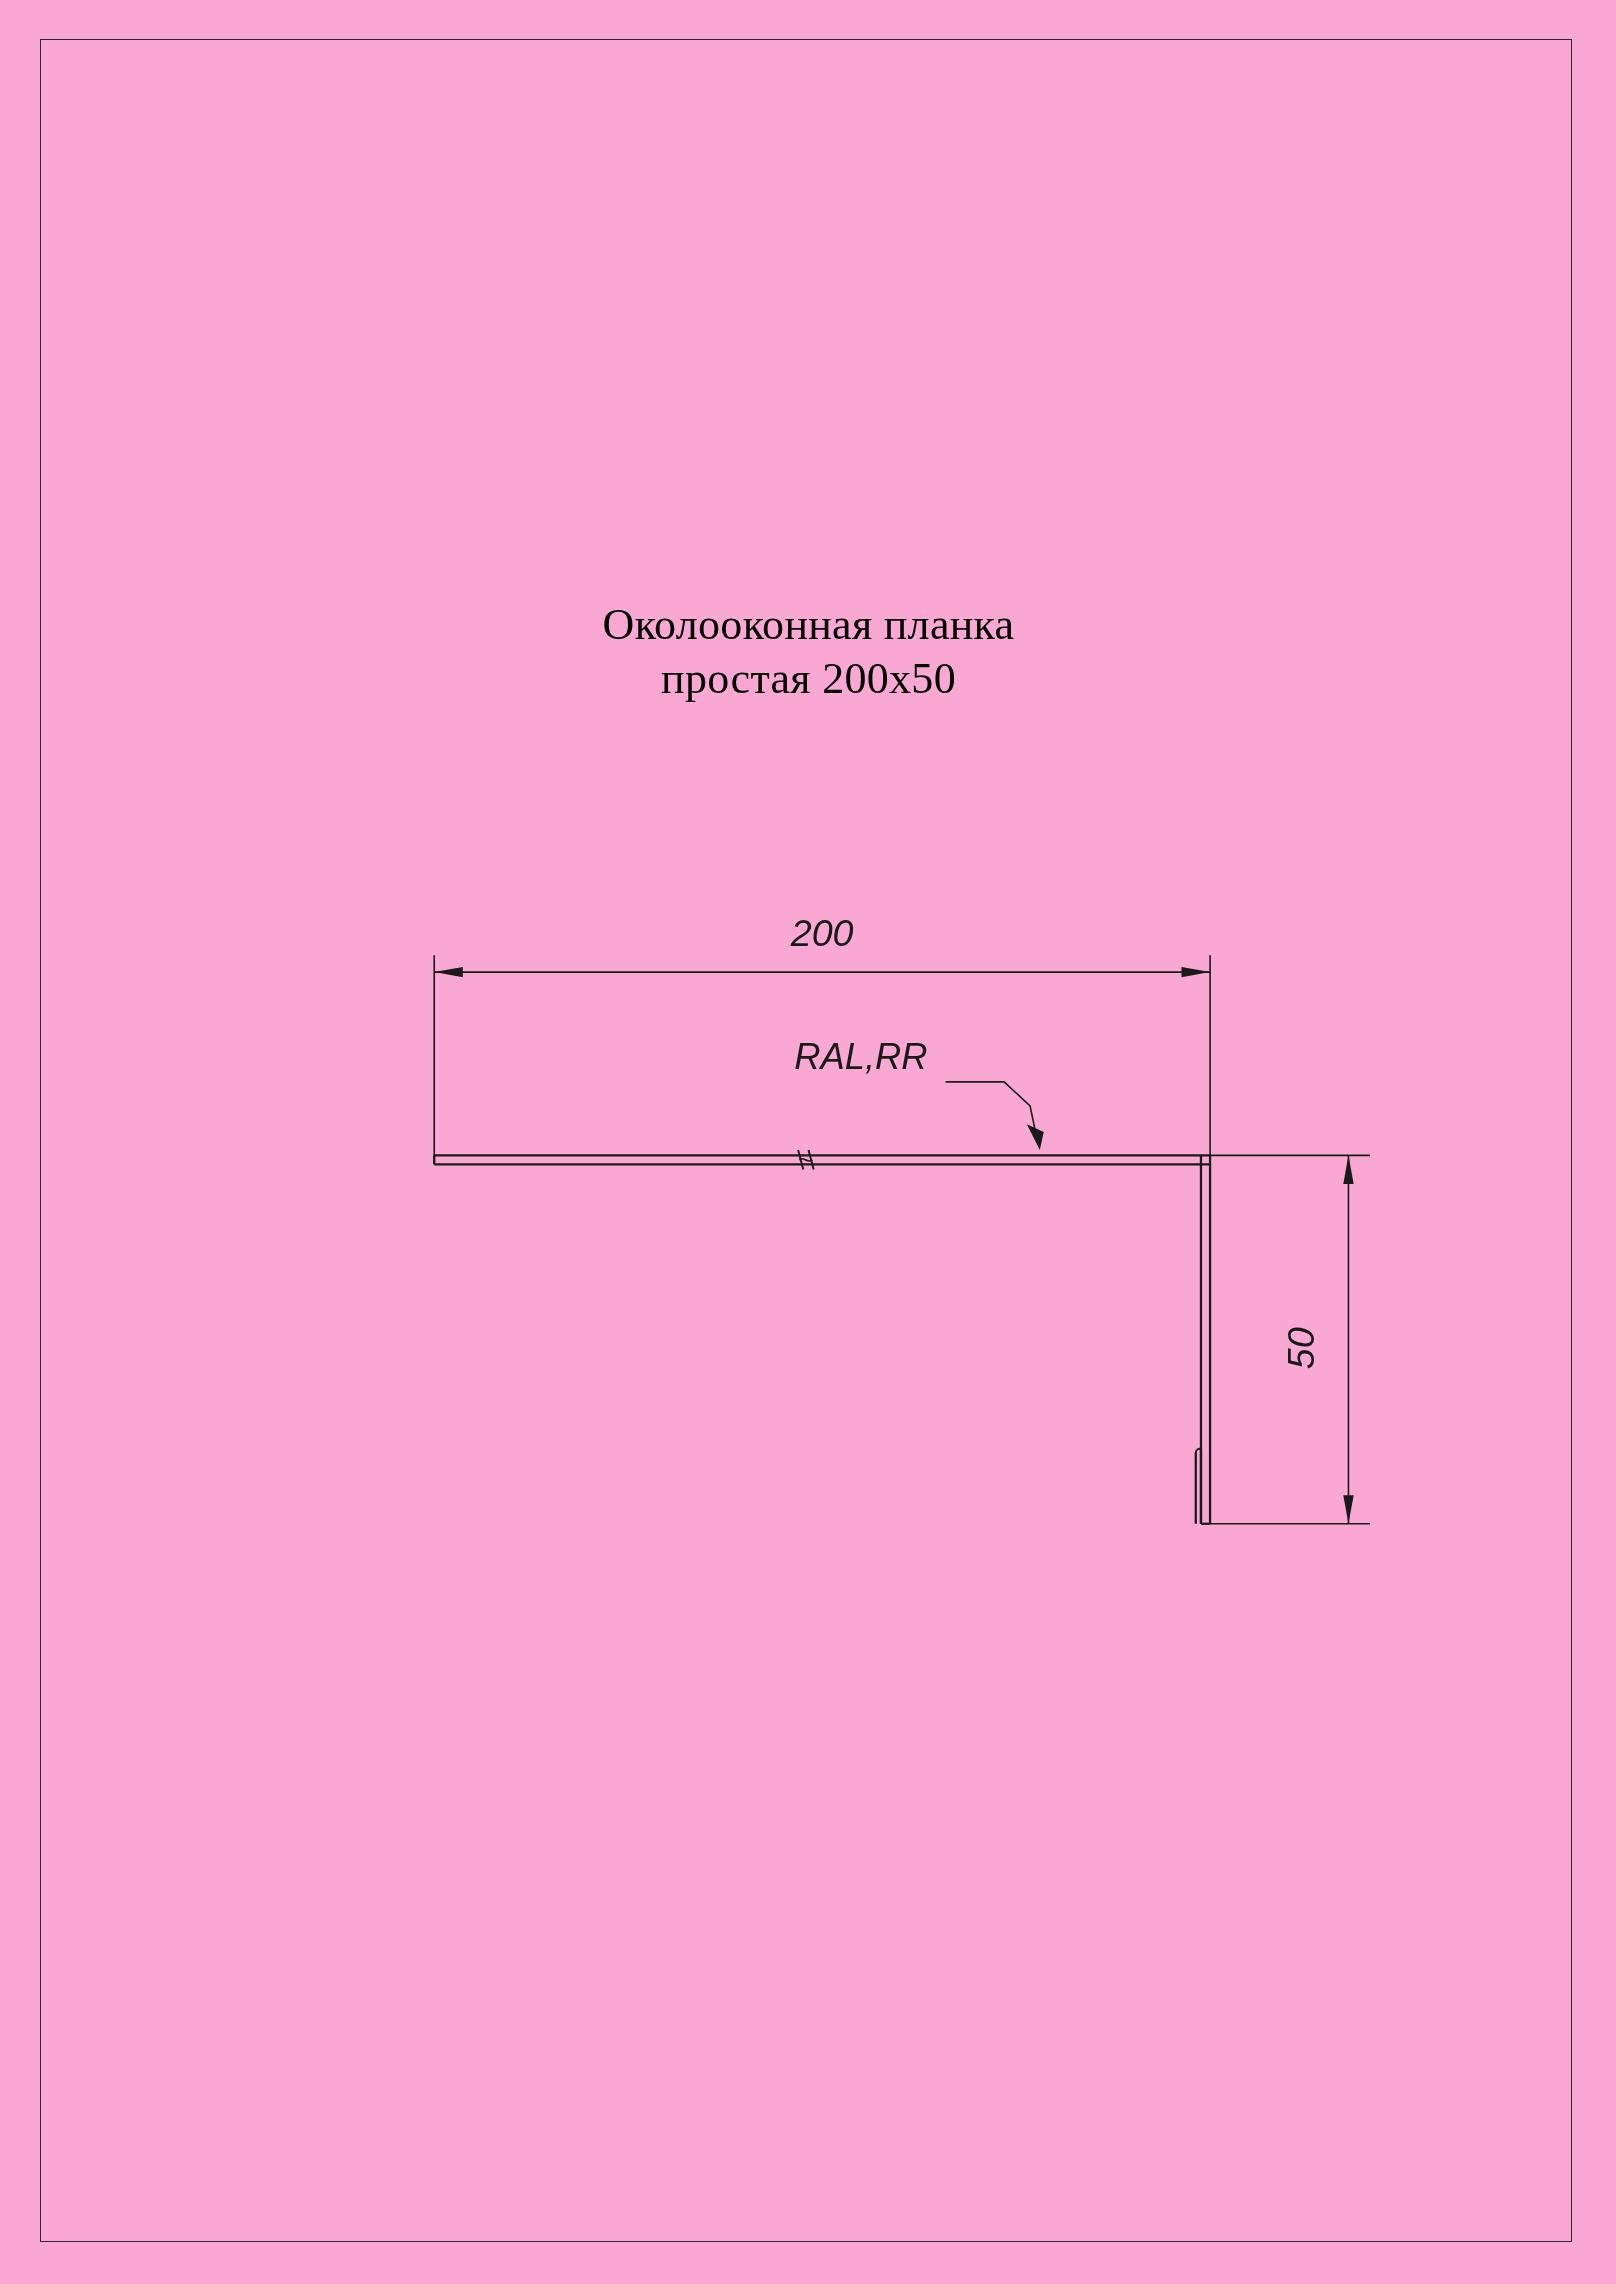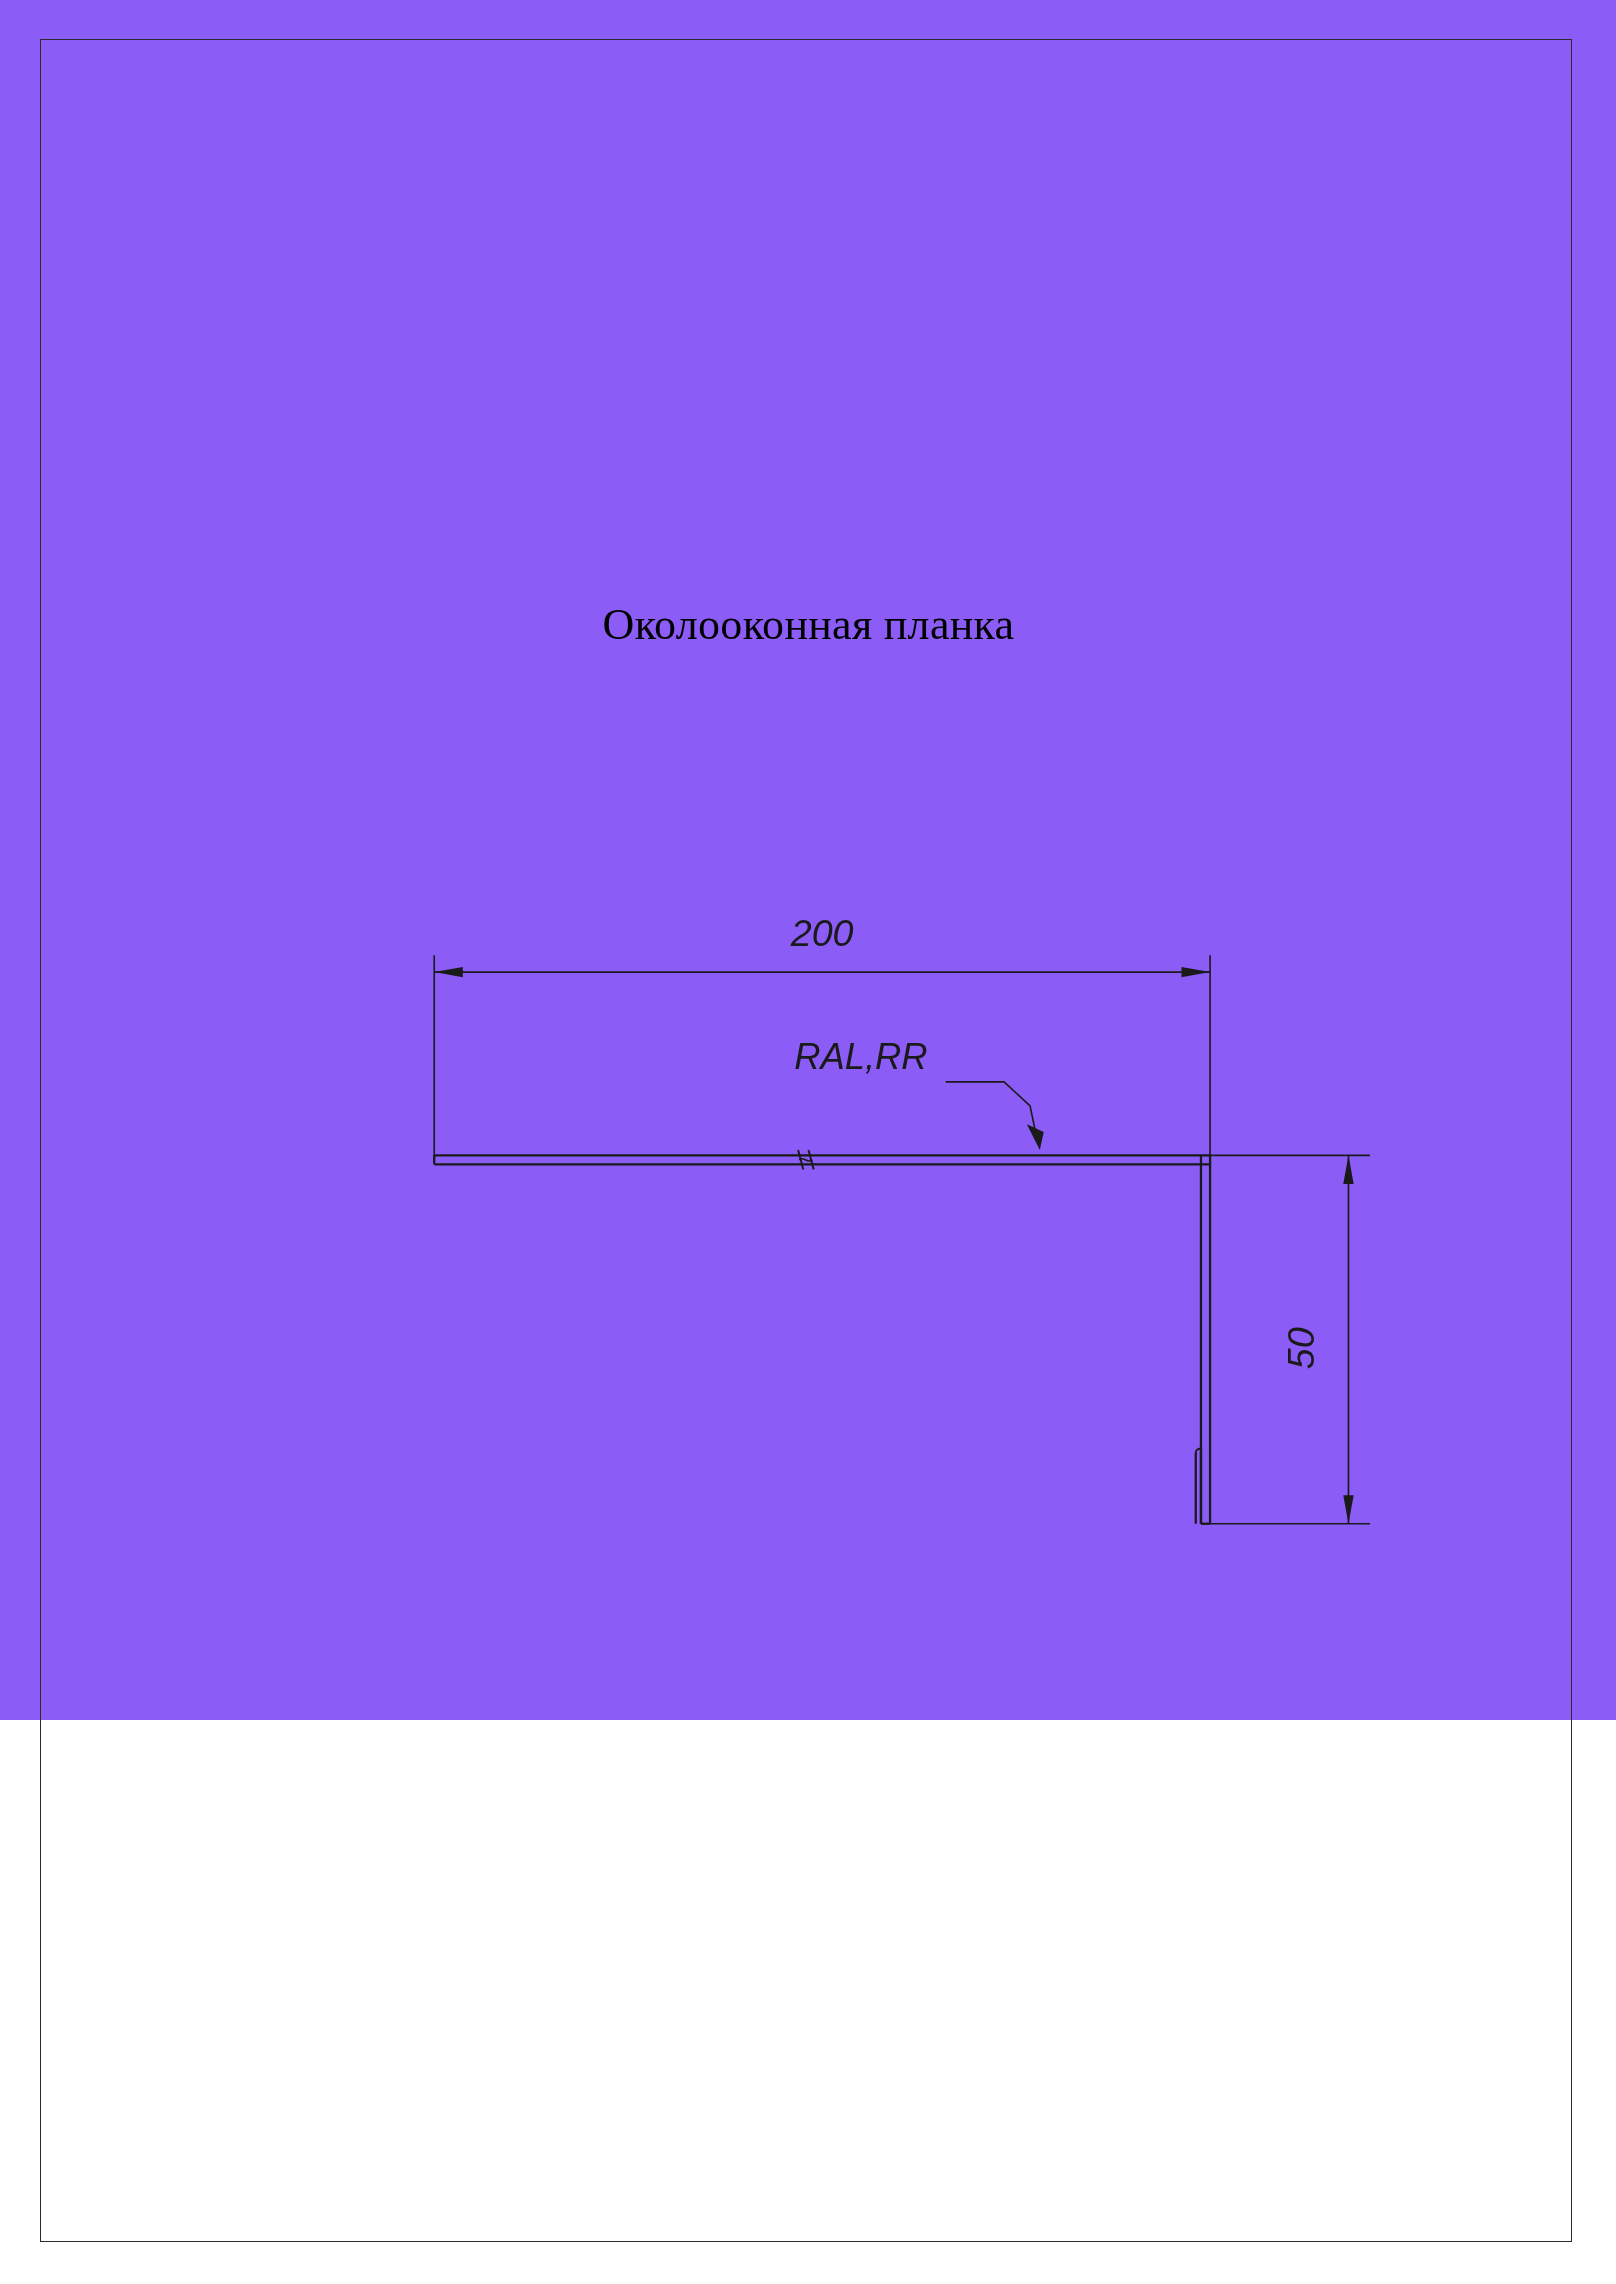--- a/index.html
+++ b/index.html
@@ -11,22 +11,22 @@
     width: 1617px;
     height: 2284px;
     font-family: "Liberation Serif", serif;
     position: relative;
     overflow: hidden;
   }
   #page {
     position: absolute;
     left: 0; top: 0;
     width: 1617px;
-    height: 1720px;
-    background: #8b5cf6;
+    height: 2284px;
+    background: #f9a8d4;
   }
   
   #page-border {
     position: absolute;
     left: 40px;
     top: 39px;
     width: 1532px;
     height: 2203px;
     border: 1.9px solid #2b2b2b;
     box-sizing: border-box;
@@ -61,20 +61,21 @@
 </style>
 </head>
 <body>
 
 <div id="page">
 
   <div id="page-border"></div>
 
   <div id="title-block">
     <div class="title-line">Околооконная планка</div>
+    <div class="title-line">простая 200x50</div>
   </div>
 
   <svg id="drawing" viewBox="0 0 2488 3515">
 
     <g>
 
       <line x1="668" y1="1470" x2="668" y2="1790" stroke="#1a1a1a" stroke-width="2.5"></line>
       <line x1="1862" y1="1470" x2="1862" y2="1790" stroke="#1a1a1a" stroke-width="2.5"></line>
 
       <line x1="668" y1="1496" x2="1862" y2="1496" stroke="#1a1a1a" stroke-width="2.5"></line>

